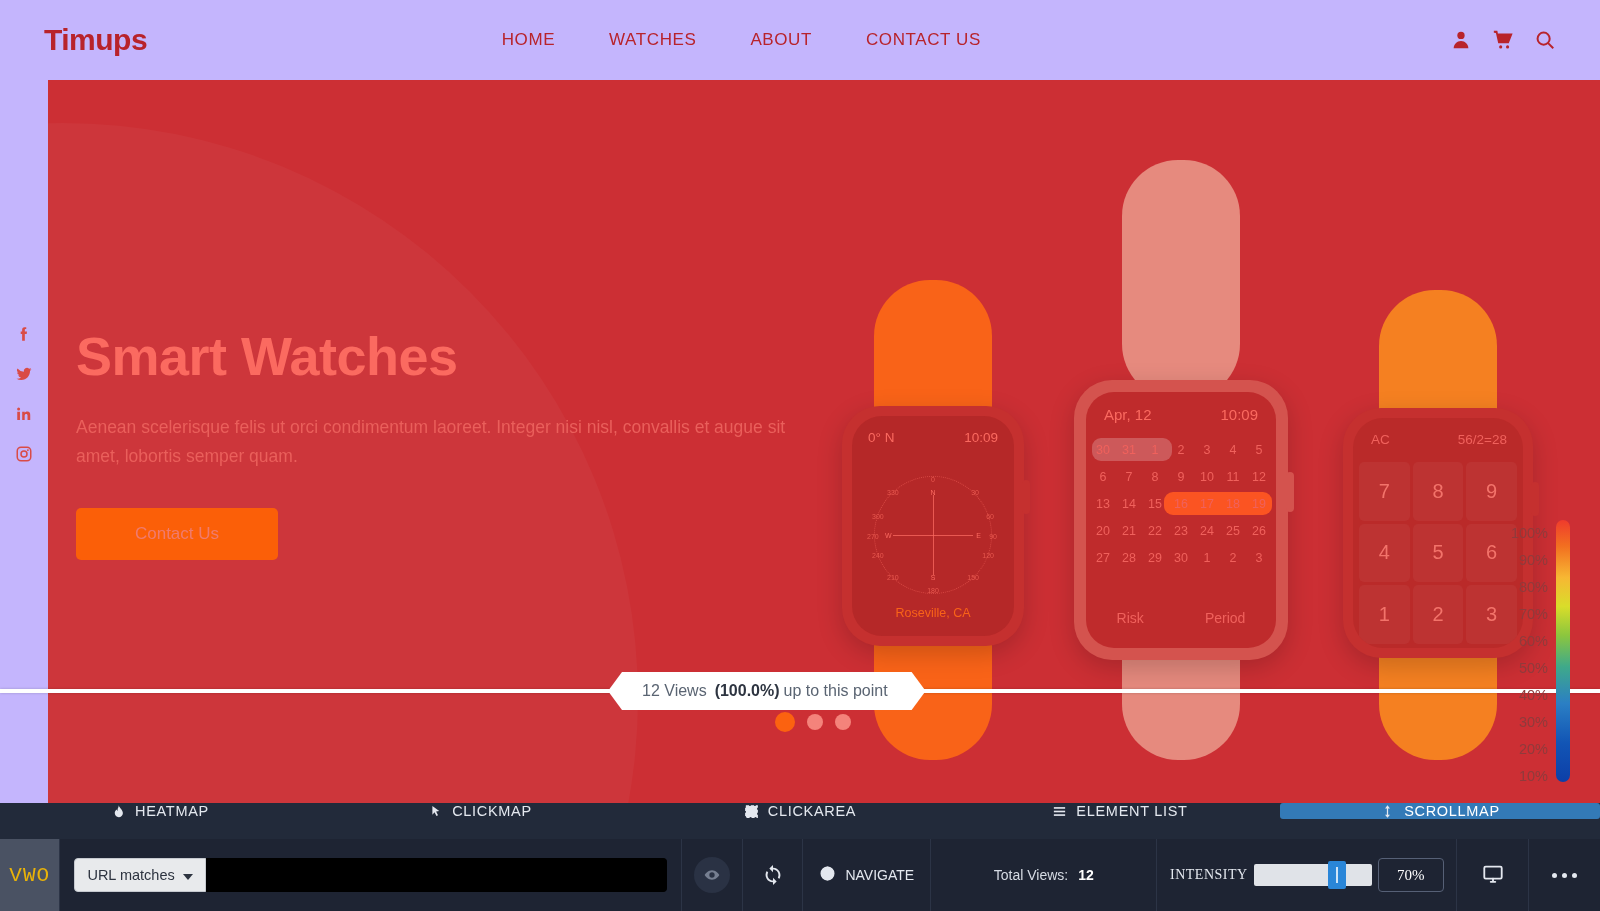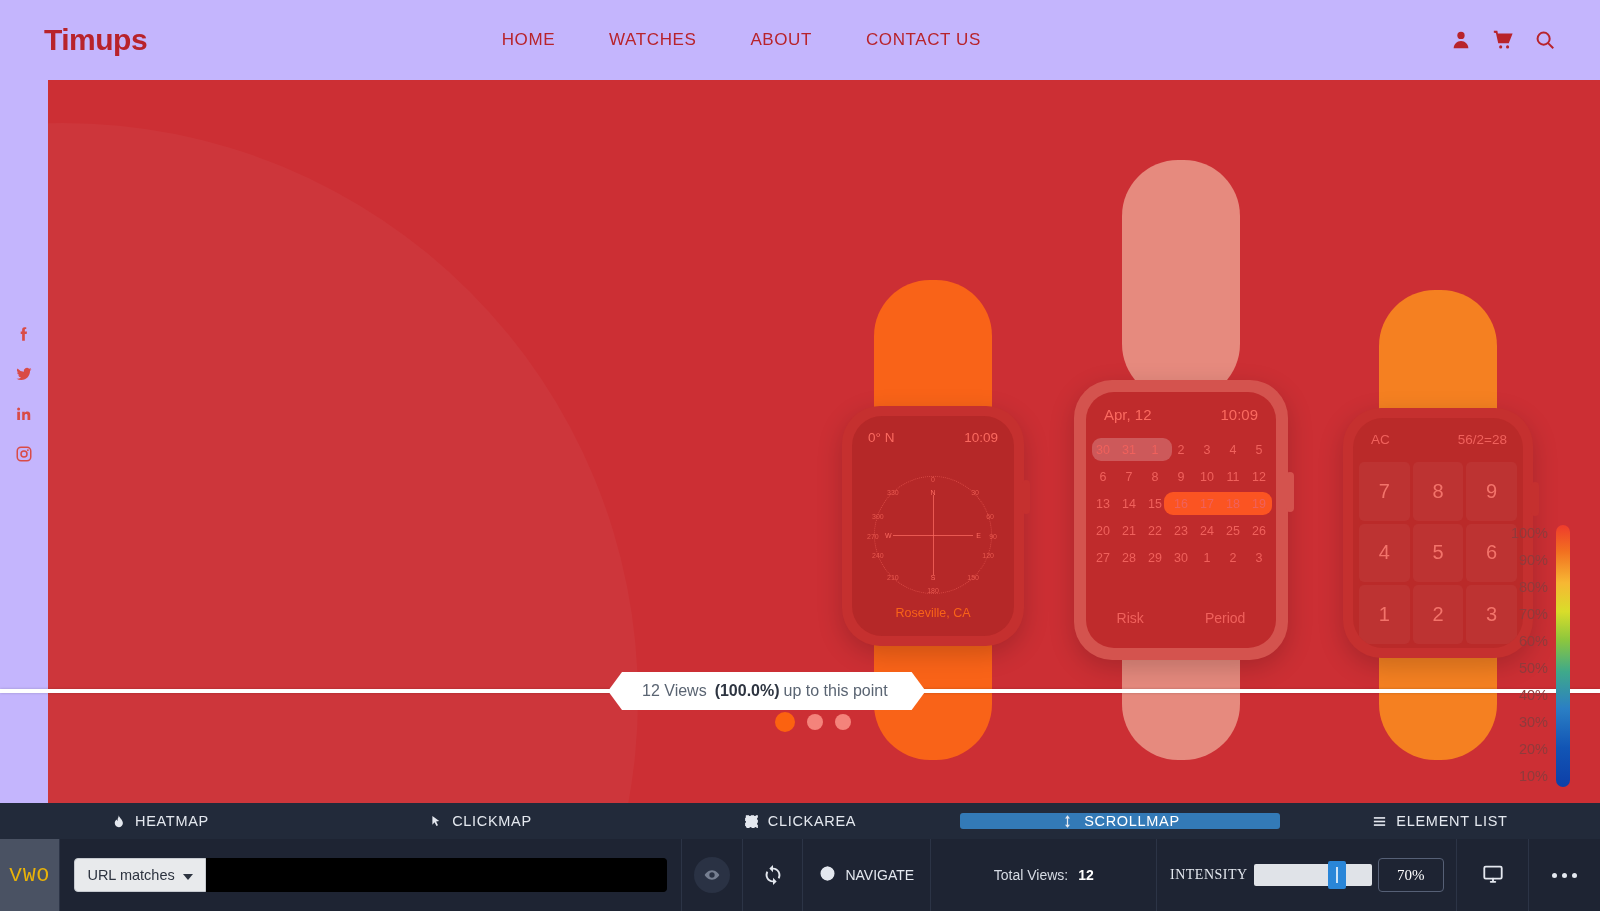--- a/index.html
+++ b/index.html
@@ -203,21 +203,21 @@
     position: absolute;
     display: flex; gap: 12px;
   }
   .dot { width: 16px; height: 16px; border-radius: 50%; background: #f4837b; }
   .dot.active { background: #fb6210; width: 20px; height: 20px; }
 
   
   .scroll-legend {
     position: absolute; right: 8px; top: 515px;
     width: 106px; height: 272px;
-    display: flex; align-items: flex-end;
+    display: flex; align-items: center;
   }
   .legend-labels {
     width: 62px; height: 272px;
     position: relative;
   }
   .legend-labels div {
     position: absolute; right: 0;
     font-size: 14.5px; color: #8f3b3c;
     text-align: right; width: 100%;
   }
@@ -234,21 +234,21 @@
   
   #vwo-bar {
     position: absolute; left: 0; top: 803px;
     width: 1600px; height: 108px;
     background: #1e2433;
     z-index: 40;
   }
   .tabs-row {
     height: 36px;
     display: flex;
-    align-items: center;
+    align-items: flex-start;
     background: #222a3a;
   }
   .tab {
     flex: 1;
     display: flex; align-items: center; justify-content: center;
     gap: 9px;
     font-size: 14.5px; color: #e4e8ef;
     letter-spacing: 0.7px;
     cursor: pointer;
   }
@@ -374,20 +374,25 @@
         <svg viewBox="0 0 24 24" width="22" height="22">
             <circle cx="10.5" cy="10.5" r="6.6" fill="none" stroke="#b8232b" stroke-width="2.2"></circle>
             <path d="M15.4 15.4L21 21" stroke="#b8232b" stroke-width="2.2" fill="none"></path>
           </svg>
       </span>
     </div>
   </div>
 
   <div class="hero-panel">
 
+    <div class="hero-copy">
+      <h1 class="hero-title">Smart Watches</h1>
+      <p class="hero-sub">Aenean scelerisque felis ut orci condimentum laoreet. Integer nisi nisl, convallis et augue sit amet, lobortis semper quam.</p>
+      <button class="hero-btn">Contact Us</button>
+    </div>
 
     <div class="watches">
 
       <div class="watch" id="watch1">
         <div class="band top"></div>
         <div class="band bot"></div>
         <div class="case">
           <div class="crown"></div>
           <div class="screen">
             <div class="w1-row">
@@ -595,37 +600,37 @@
       <span>CLICKMAP</span>
     </div>
     <div class="tab">
       <span>
         <svg viewBox="0 0 24 24" width="15" height="15" fill="none" stroke="#e4e8ef" stroke-width="2.4" stroke-dasharray="5 3">
             <rect x="3" y="3" width="18" height="18"></rect>
           </svg>
       </span>
       <span>CLICKAREA</span>
     </div>
-    <div class="tab active">
-      <span>
-        <svg viewBox="0 0 24 24" width="15" height="15" fill="#ffffff">
-            <path d="M12 2l4 5h-3v10h3l-4 5-4-5h3V7H8z"></path>
-          </svg>
-      </span>
-      <span>SCROLLMAP</span>
-    </div>
     <div class="tab">
       <span>
         <svg viewBox="0 0 24 24" width="15" height="15">
             <rect x="3" y="5" width="18" height="2.6"></rect>
             <rect x="3" y="10.7" width="18" height="2.6"></rect>
             <rect x="3" y="16.4" width="18" height="2.6"></rect>
           </svg>
       </span>
       <span>ELEMENT LIST</span>
+    </div>
+    <div class="tab active">
+      <span>
+        <svg viewBox="0 0 24 24" width="15" height="15" fill="#ffffff">
+            <path d="M12 2l4 5h-3v10h3l-4 5-4-5h3V7H8z"></path>
+          </svg>
+      </span>
+      <span>SCROLLMAP</span>
     </div>
   </div>
 
   <div class="controls-row">
 
     <div class="ctl vwo-logo-cell">
       <span class="vwo-logo">VWO</span>
     </div>
 
     <div class="ctl url-cell">

